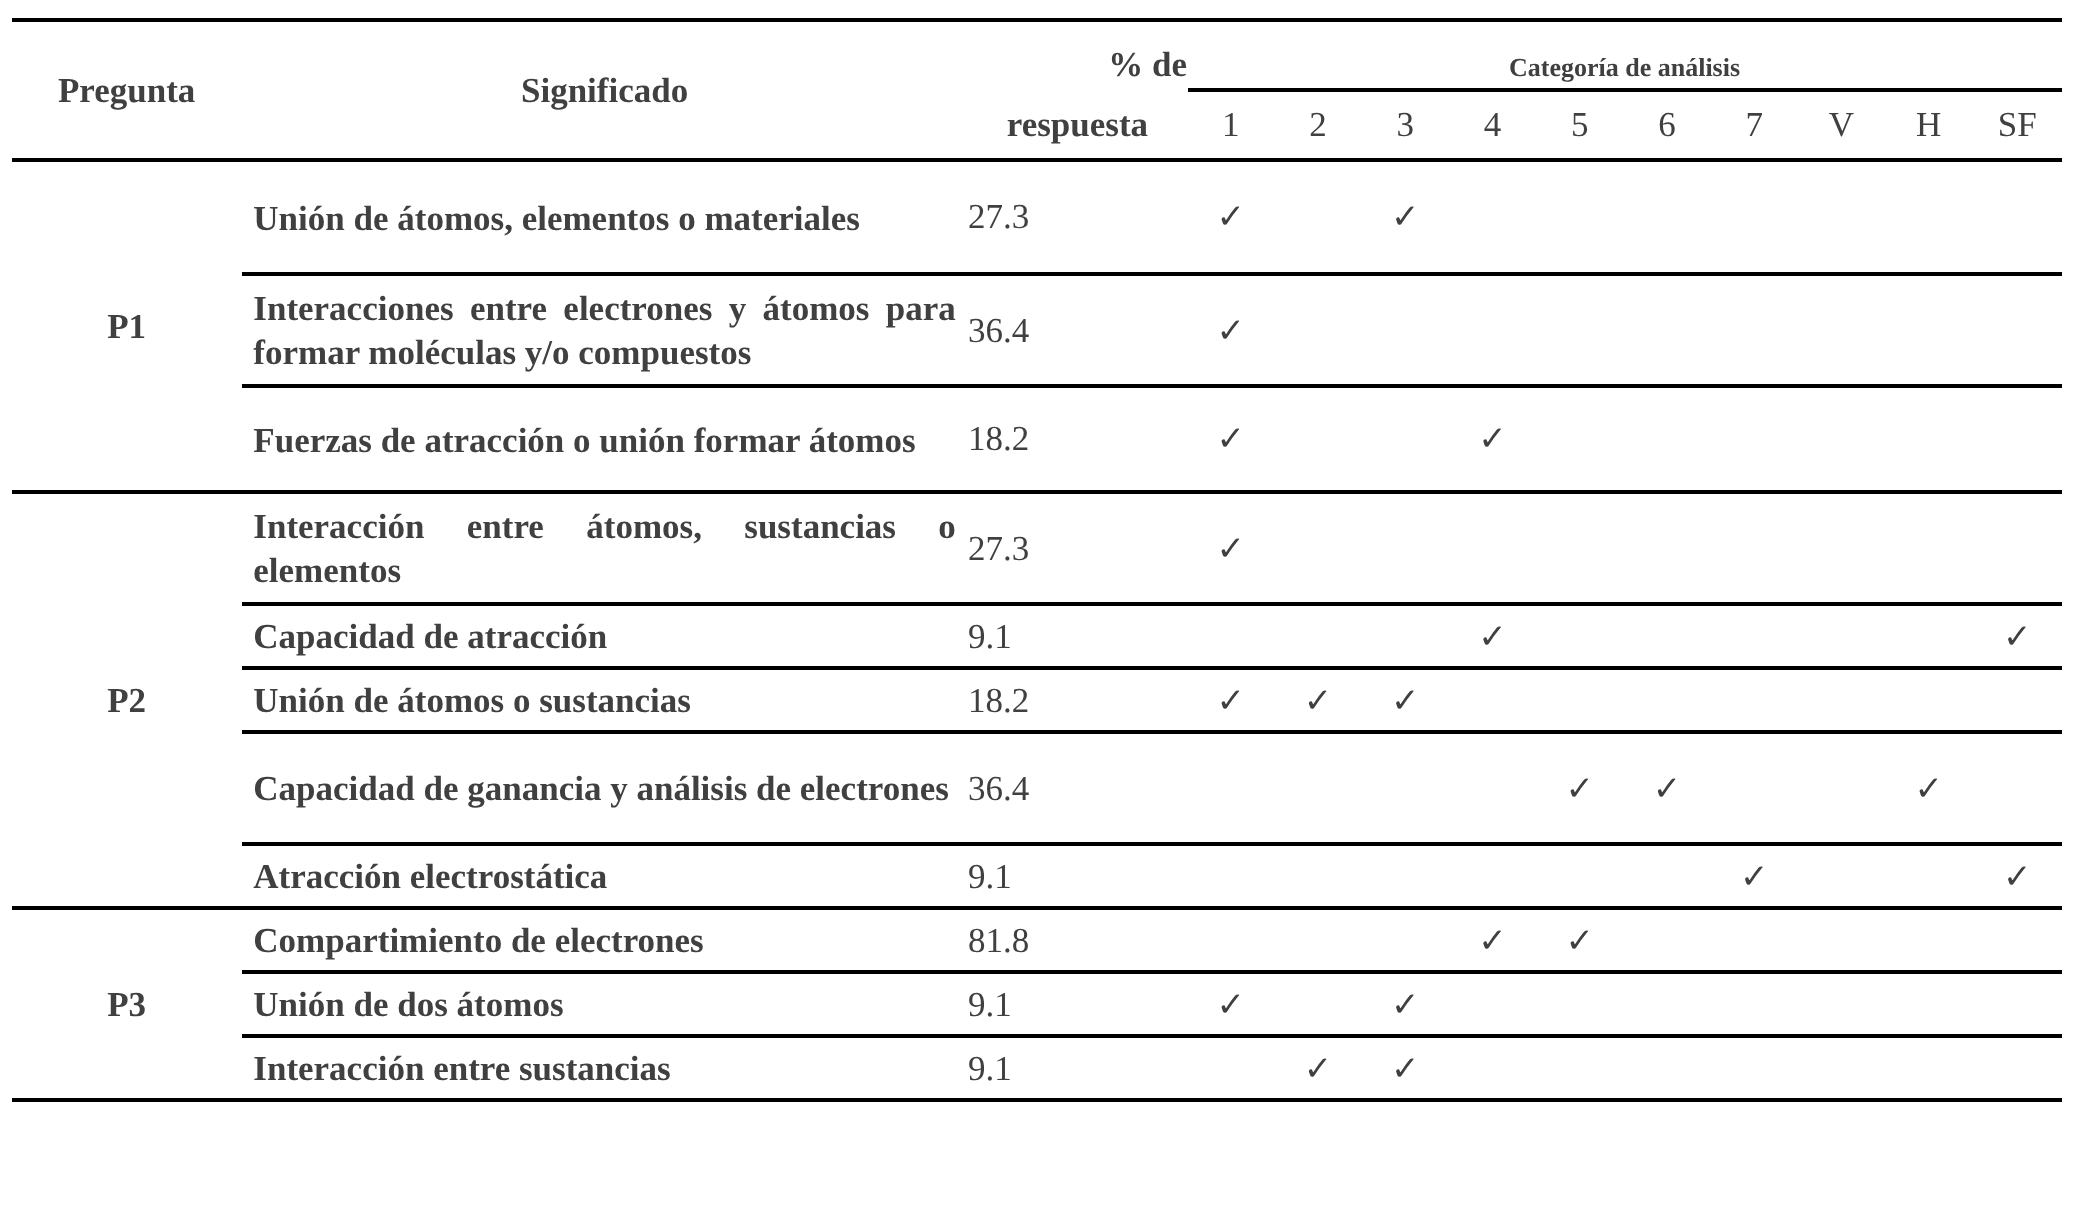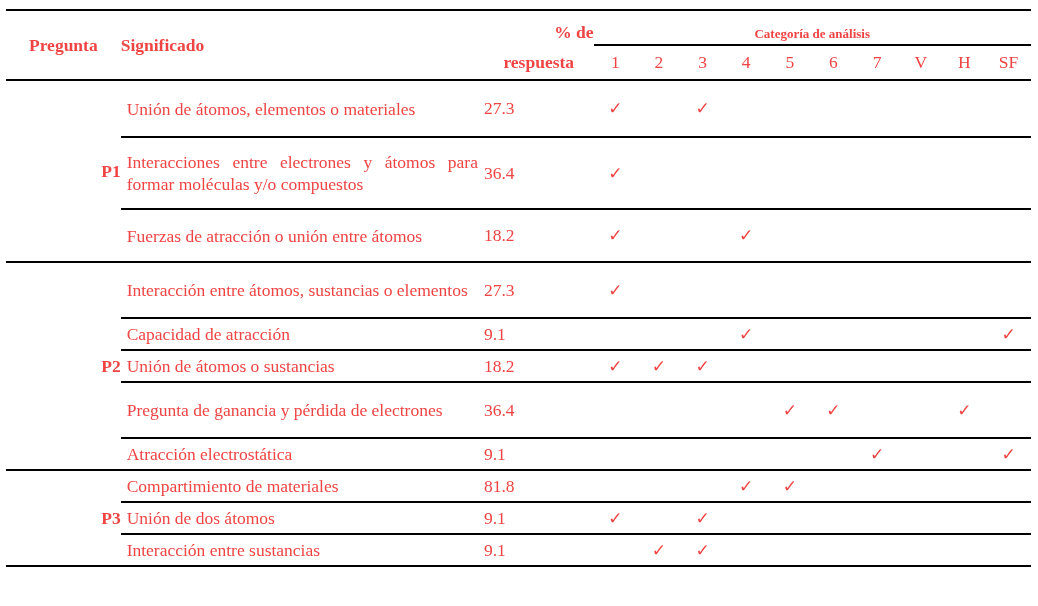--- a/index.html
+++ b/index.html
@@ -3,40 +3,40 @@
   <meta charset="utf-8">
   <style>
     html, body { margin: 0; padding: 0; background: #ffffff; }
     body { width: 1038px; height: 606px; position: relative; overflow: hidden; }
     .wrap { position: absolute; left: 6px; top: 9px; width: 1025px; }
     table {
       border-collapse: collapse;
       width: 1025px;
       font-family: "Liberation Serif", "DejaVu Serif", serif;
       font-size: 17.5px;
-      color: #ef4444;
+      color: #404040;
       table-layout: fixed;
     }
     col.c-preg { width: 113px; }
     col.c-sig { width: 358px; }
     col.c-pct { width: 108px; }
     col.c-cat { width: 43px; }
     col.c-sf { width: 44px; }
     th, td { padding: 0; vertical-align: middle; }
     thead th { font-weight: bold; }
     .rule-top { border-top: 2.5px solid #000; }
     .rule-bottom { border-bottom: 2.5px solid #000; }
     .h-preg { text-align: center; height: 68px; }
-    .h-sig { text-align: left; }
+    .h-sig { text-align: center; }
     .h-pct1 { text-align: right; height: 32px; vertical-align: bottom; padding-bottom: 2px; }
     .h-pct2 { height: 34px; }
     .h-cat { text-align: center; font-size: 13px; border-bottom: 2px solid #000; vertical-align: bottom; padding-bottom: 2px; }
     .h-num { text-align: center; font-weight: normal; }
-    td.preg { text-align: right; font-weight: bold; }
-    td.sig { text-align: justify; line-height: 22px; padding: 4px 6px 4px 6px; }
+    td.preg { text-align: center; font-weight: bold; }
+    td.sig { text-align: justify; line-height: 22px; padding: 4px 6px 4px 6px; font-weight: bold; }
     td.pct { }
     td.chk { text-align: center; font-size: 17px; }
     tr.inner td.sep { border-top: 2px solid #000; }
     tr.group td { border-top: 2.5px solid #000; }
     tr.last td { border-bottom: 2.5px solid #000; }
   </style>
 </head>
 <body>
 
 <div class="wrap">
@@ -86,36 +86,36 @@
           <td class="chk sep"></td>
           <td class="chk sep">✓</td>
           <td class="chk sep"></td>
           <td class="chk sep"></td>
           <td class="chk sep"></td>
           <td class="chk sep"></td>
           <td class="chk sep"></td>
           <td class="chk sep"></td>
           <td class="chk sep"></td>
         </tr>
-        <tr class="inner" style="height: 72px;">
+        <tr class="inner" style="height: 56px;">
           <td class="sig sep">Interacciones entre electrones y átomos para formar moléculas y/o compuestos</td>
           <td class="pct sep">36.4</td>
           <td class="chk sep">✓</td>
           <td class="chk sep"></td>
           <td class="chk sep"></td>
           <td class="chk sep"></td>
           <td class="chk sep"></td>
           <td class="chk sep"></td>
           <td class="chk sep"></td>
           <td class="chk sep"></td>
           <td class="chk sep"></td>
           <td class="chk sep"></td>
         </tr>
         <tr class="inner" style="height: 53px;">
-          <td class="sig sep">Fuerzas de atracción o unión entre átomos</td>
+          <td class="sig sep">Fuerzas de atracción o unión formar átomos</td>
           <td class="pct sep">18.2</td>
           <td class="chk sep">✓</td>
           <td class="chk sep"></td>
           <td class="chk sep"></td>
           <td class="chk sep">✓</td>
           <td class="chk sep"></td>
           <td class="chk sep"></td>
           <td class="chk sep"></td>
           <td class="chk sep"></td>
           <td class="chk sep"></td>
@@ -158,21 +158,21 @@
           <td class="chk sep">✓</td>
           <td class="chk sep"></td>
           <td class="chk sep"></td>
           <td class="chk sep"></td>
           <td class="chk sep"></td>
           <td class="chk sep"></td>
           <td class="chk sep"></td>
           <td class="chk sep"></td>
         </tr>
         <tr class="inner" style="height: 56px;">
-          <td class="sig sep">Pregunta de ganancia y pérdida de electrones</td>
+          <td class="sig sep">Capacidad de ganancia y análisis de electrones</td>
           <td class="pct sep">36.4</td>
           <td class="chk sep"></td>
           <td class="chk sep"></td>
           <td class="chk sep"></td>
           <td class="chk sep"></td>
           <td class="chk sep">✓</td>
           <td class="chk sep">✓</td>
           <td class="chk sep"></td>
           <td class="chk sep"></td>
           <td class="chk sep">✓</td>
@@ -187,21 +187,21 @@
           <td class="chk sep"></td>
           <td class="chk sep"></td>
           <td class="chk sep"></td>
           <td class="chk sep">✓</td>
           <td class="chk sep"></td>
           <td class="chk sep"></td>
           <td class="chk sep">✓</td>
         </tr>
         <tr class="group" style="height: 32px;">
           <td class="preg" rowspan="3" style="border-bottom: 2.5px solid rgb(0, 0, 0);">P3</td>
-          <td class="sig sep">Compartimiento de materiales</td>
+          <td class="sig sep">Compartimiento de electrones</td>
           <td class="pct sep">81.8</td>
           <td class="chk sep"></td>
           <td class="chk sep"></td>
           <td class="chk sep"></td>
           <td class="chk sep">✓</td>
           <td class="chk sep">✓</td>
           <td class="chk sep"></td>
           <td class="chk sep"></td>
           <td class="chk sep"></td>
           <td class="chk sep"></td>

